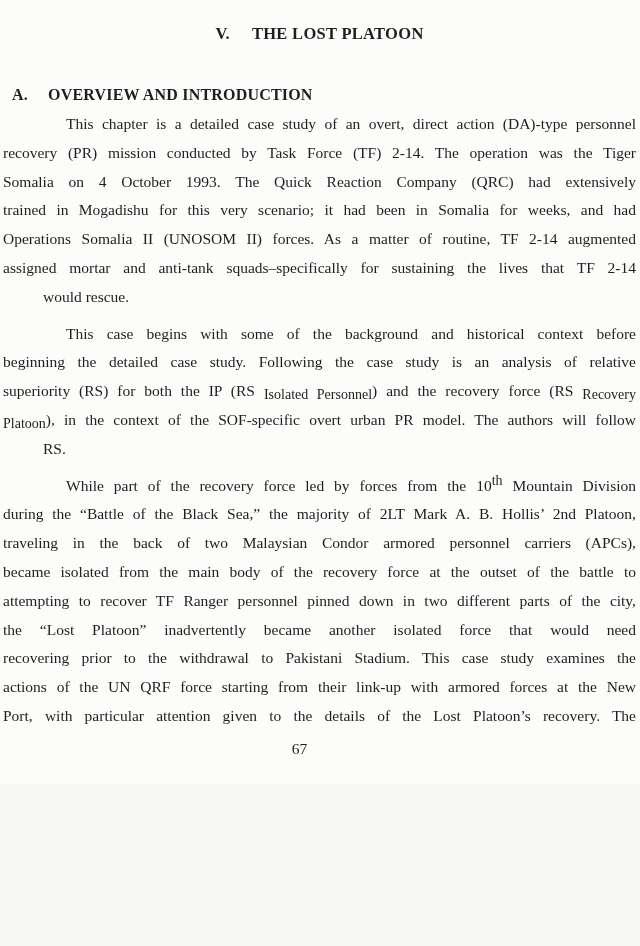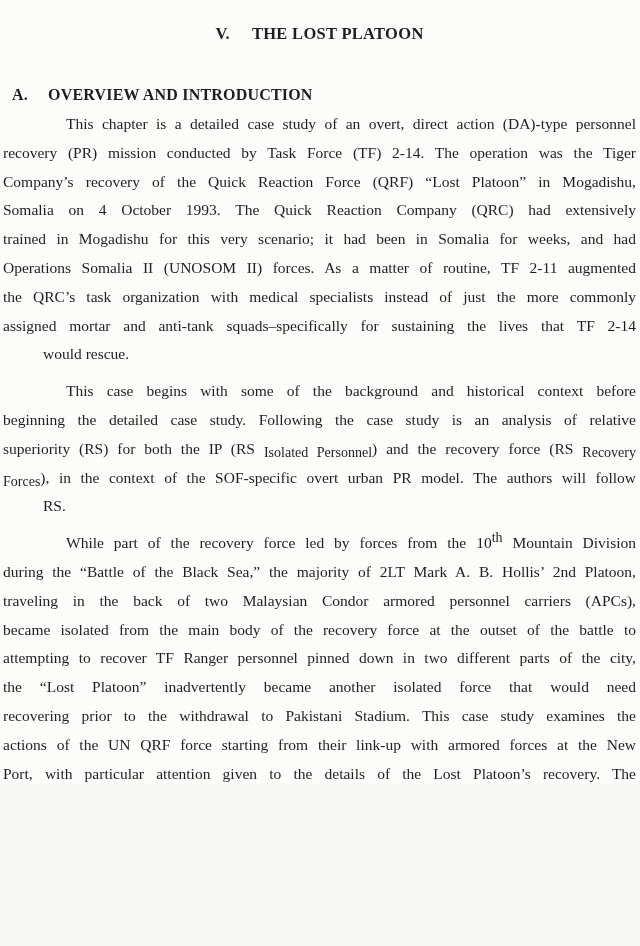--- a/index.html
+++ b/index.html
@@ -65,33 +65,31 @@
 
   <div class="section-heading">
     <span class="label">A.</span>
     <span>OVERVIEW AND INTRODUCTION</span>
   </div>
 
   <div class="paragraphs">
       <div class="para">
         <div class="line first">This chapter is a detailed case study of an overt, direct action (DA)-type personnel</div>
         <div class="line">recovery (PR) mission conducted by Task Force (TF) 2-14.  The operation was the Tiger</div>
-        <div class="line">Company’s recovery of the Quick Reaction Force (QRF) “Lost Platoon” in Mogadishu,</div>
         <div class="line">Somalia on 4 October 1993.  The Quick Reaction Company (QRC) had extensively</div>
         <div class="line">trained in Mogadishu for this very scenario; it had been in Somalia for weeks, and had</div>
-        <div class="line">Operations Somalia II (UNOSOM II) forces.  As a matter of routine, TF 2-11 augmented</div>
-        <div class="line">the QRC’s task organization with medical specialists instead of just the more commonly</div>
+        <div class="line">Operations Somalia II (UNOSOM II) forces.  As a matter of routine, TF 2-14 augmented</div>
         <div class="line">assigned mortar and anti-tank squads–specifically for sustaining the lives that TF 2-14</div>
         <div class="line plain">would rescue.</div>
       </div>
       <div class="para">
         <div class="line first">This case begins with some of the background and historical context before</div>
         <div class="line">beginning the detailed case study.  Following the case study is an analysis of relative</div>
         <div class="line">superiority (RS) for both the IP (RS <sub>Isolated Personnel</sub>) and the recovery force (RS <sub>Recovery</sub></div>
-        <div class="line"><sub>Forces</sub>), in the context of the SOF-specific overt urban PR model.  The authors will follow</div>
+        <div class="line"><sub>Platoon</sub>), in the context of the SOF-specific overt urban PR model.  The authors will follow</div>
         <div class="line plain">RS.</div>
       </div>
       <div class="para">
         <div class="line first">While part of the recovery force led by forces from the 10<sup>th</sup> Mountain Division</div>
         <div class="line">during the “Battle of the Black Sea,” the majority of 2LT Mark A. B. Hollis’ 2nd Platoon,</div>
         <div class="line">traveling in the back of two Malaysian Condor armored personnel carriers (APCs),</div>
         <div class="line">became isolated from the main body of the recovery force at the outset of the battle to</div>
         <div class="line">attempting to recover TF Ranger personnel pinned down in two different parts of the city,</div>
         <div class="line">the “Lost Platoon” inadvertently became another isolated force that would need</div>
         <div class="line">recovering prior to the withdrawal to Pakistani Stadium.  This case study examines the</div>

